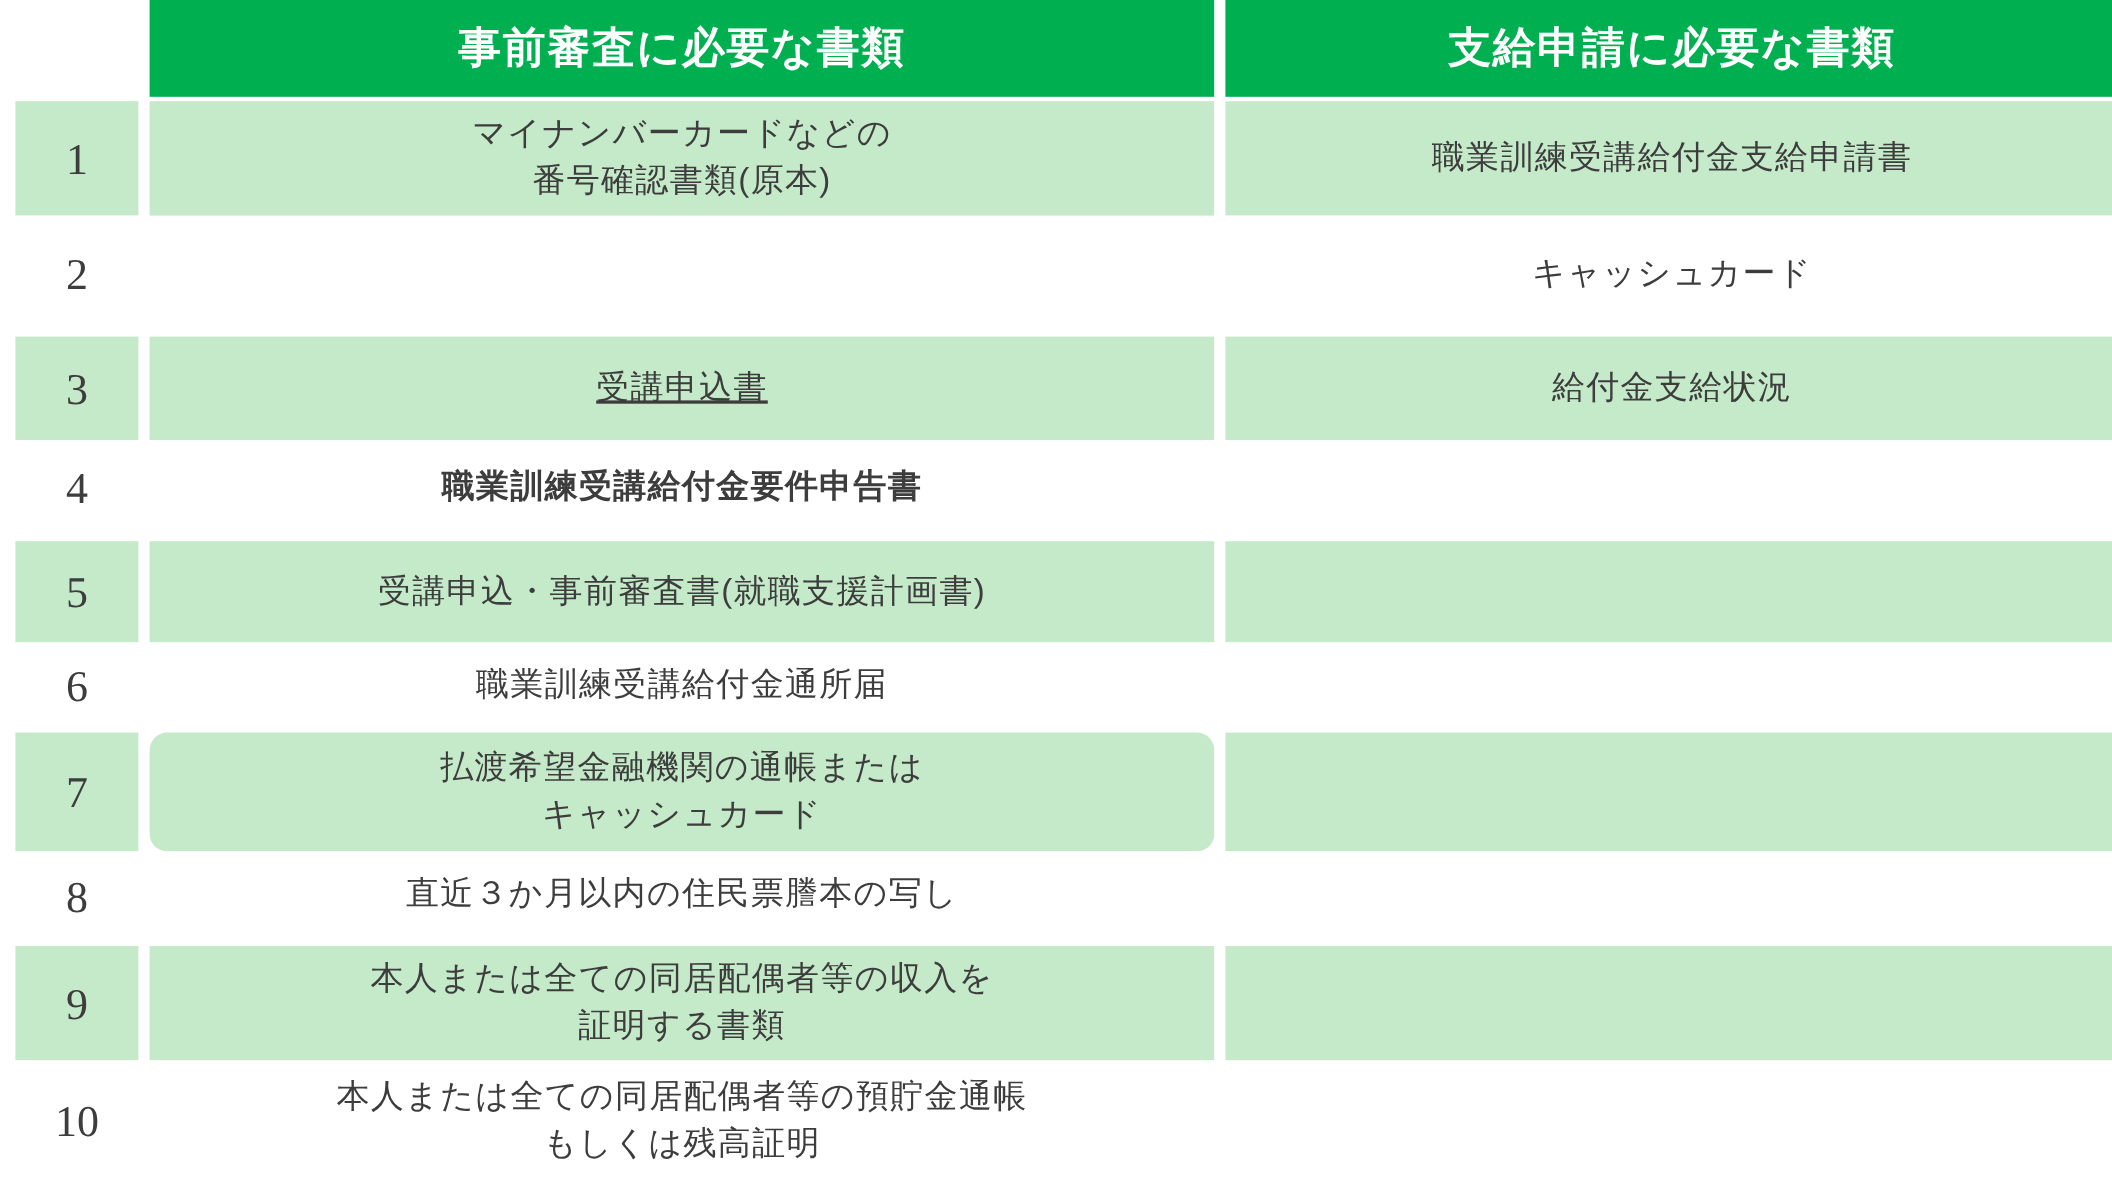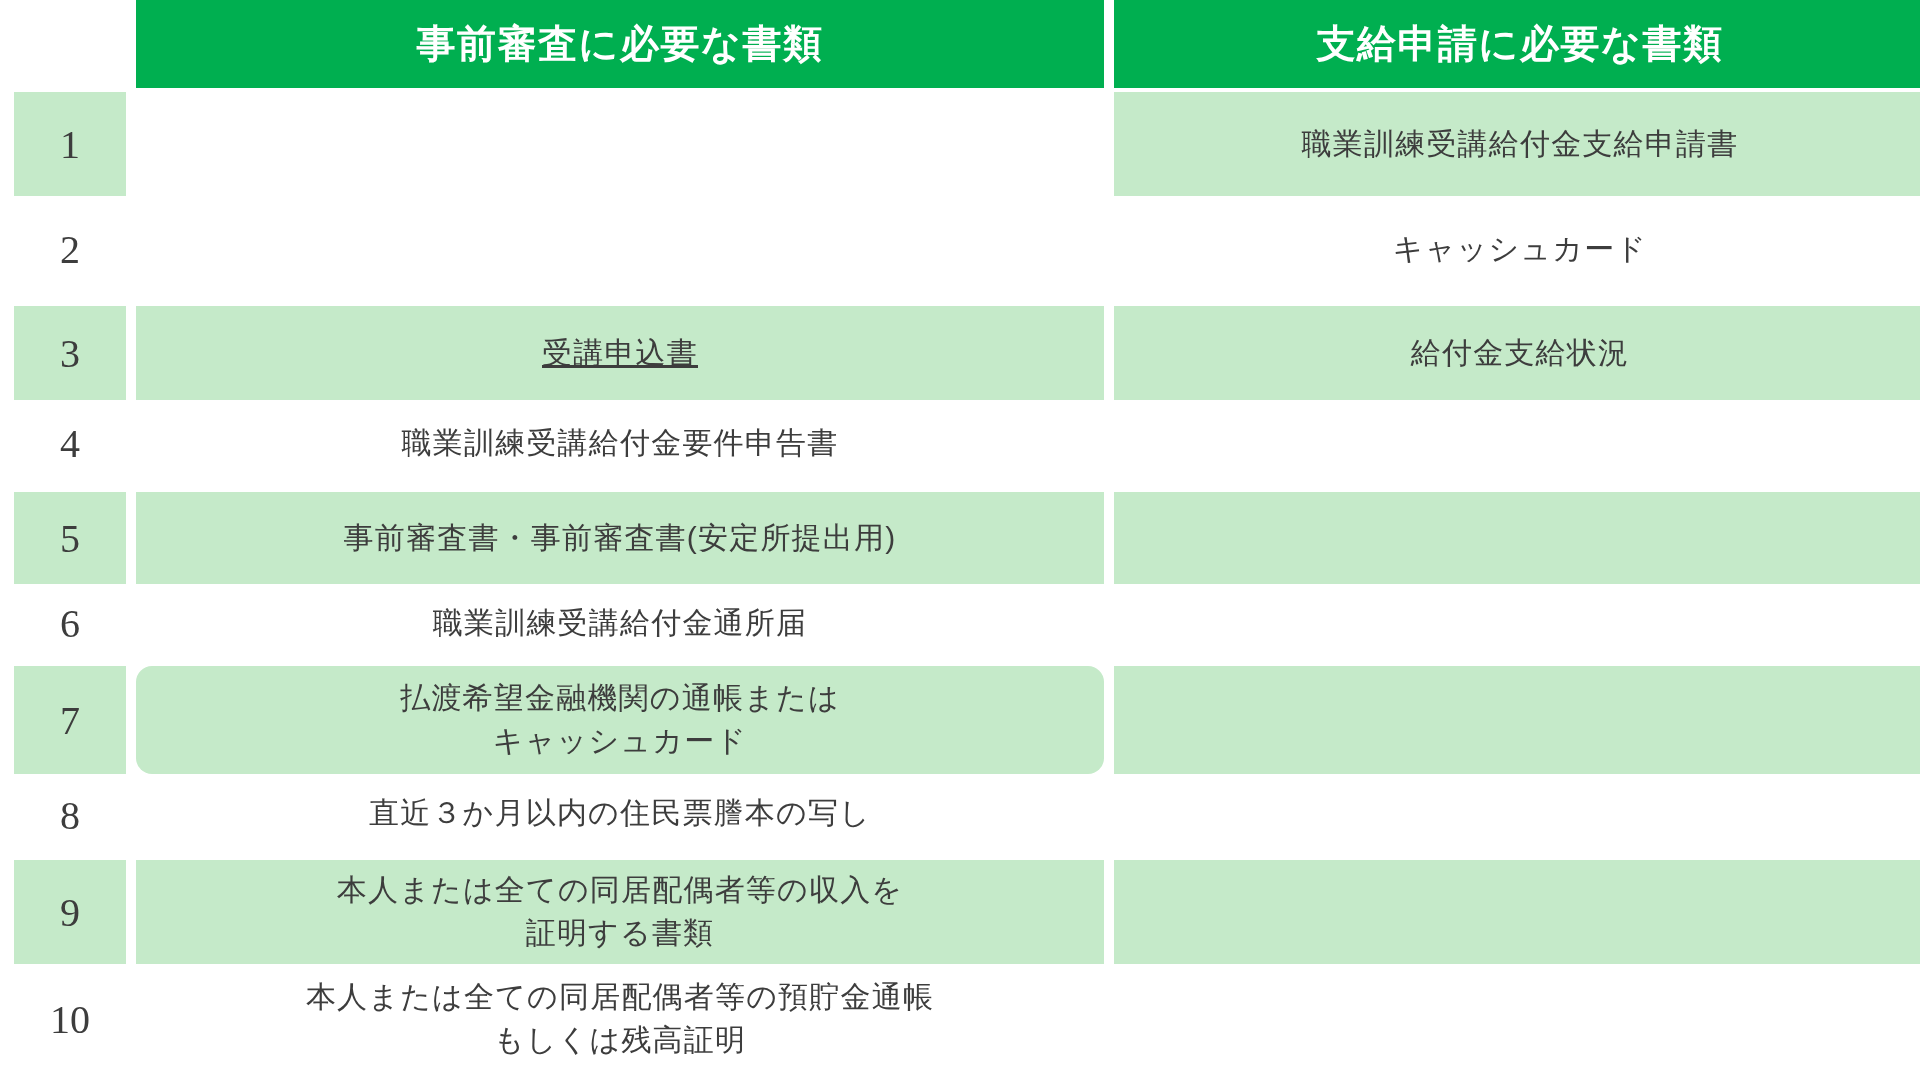--- a/index.html
+++ b/index.html
@@ -103,47 +103,49 @@
 
     <div class="plain" style="grid-column:1; grid-row:1;"></div>
     <div class="gutter" style="grid-column:2; grid-row:1;"></div>
     <div class="col-header" style="grid-column:3; grid-row:1;">事前審査に必要な書類</div>
     <div class="gutter" style="grid-column:4; grid-row:1;"></div>
     <div class="col-header" style="grid-column:5; grid-row:1;">支給申請に必要な書類</div>
     <div class="gutter" style="grid-column:6; grid-row:1;"></div>
 
     <div class="num-cell shaded" style="grid-column:1; grid-row:3;">1</div>
     <div class="gutter" style="grid-column:2; grid-row:3;"></div>
+    <div class="text-cell shaded" style="grid-column:3; grid-row:3;">マイナンバーカードなどの
+番号確認書類(原本)</div>
     <div class="gutter" style="grid-column:4; grid-row:3;"></div>
     <div class="text-cell shaded" style="grid-column:5; grid-row:3;">職業訓練受講給付金支給申請書</div>
     <div class="gutter" style="grid-column:6; grid-row:3;"></div>
 
     <div class="num-cell plain" style="grid-column:1; grid-row:4;">2</div>
     <div class="gutter" style="grid-column:2; grid-row:4;"></div>
     <div class="gutter" style="grid-column:4; grid-row:4;"></div>
     <div class="text-cell plain" style="grid-column:5; grid-row:4;">キャッシュカード</div>
     <div class="gutter" style="grid-column:6; grid-row:4;"></div>
 
     <div class="num-cell shaded" style="grid-column:1; grid-row:6;">3</div>
     <div class="gutter" style="grid-column:2; grid-row:6;"></div>
     <div class="text-cell shaded" style="grid-column:3; grid-row:6;text-decoration:underline;">受講申込書</div>
     <div class="gutter" style="grid-column:4; grid-row:6;"></div>
     <div class="text-cell shaded" style="grid-column:5; grid-row:6;">給付金支給状況</div>
     <div class="gutter" style="grid-column:6; grid-row:6;"></div>
 
     <div class="num-cell plain" style="grid-column:1; grid-row:7;">4</div>
     <div class="gutter" style="grid-column:2; grid-row:7;"></div>
-    <div class="text-cell plain" style="grid-column:3; grid-row:7;">職業訓練受講給付金要件申告書</div>
+    <div class="text-cell plain" style="grid-column:3; grid-row:7;font-weight:bold;">職業訓練受講給付金要件申告書</div>
     <div class="gutter" style="grid-column:4; grid-row:7;"></div>
     <div class="text-cell blank" style="grid-column:5; grid-row:7;"></div>
     <div class="gutter" style="grid-column:6; grid-row:7;"></div>
 
     <div class="num-cell shaded" style="grid-column:1; grid-row:9;">5</div>
     <div class="gutter" style="grid-column:2; grid-row:9;"></div>
-    <div class="text-cell shaded" style="grid-column:3; grid-row:9;">事前審査書・事前審査書(安定所提出用)</div>
+    <div class="text-cell shaded" style="grid-column:3; grid-row:9;">受講申込・事前審査書(就職支援計画書)</div>
     <div class="gutter" style="grid-column:4; grid-row:9;"></div>
     <div class="text-cell shaded" style="grid-column:5; grid-row:9;"></div>
     <div class="gutter" style="grid-column:6; grid-row:9;"></div>
 
     <div class="num-cell plain" style="grid-column:1; grid-row:10;">6</div>
     <div class="gutter" style="grid-column:2; grid-row:10;"></div>
     <div class="text-cell plain" style="grid-column:3; grid-row:10;">職業訓練受講給付金通所届</div>
     <div class="gutter" style="grid-column:4; grid-row:10;"></div>
     <div class="text-cell blank" style="grid-column:5; grid-row:10;"></div>
     <div class="gutter" style="grid-column:6; grid-row:10;"></div>

